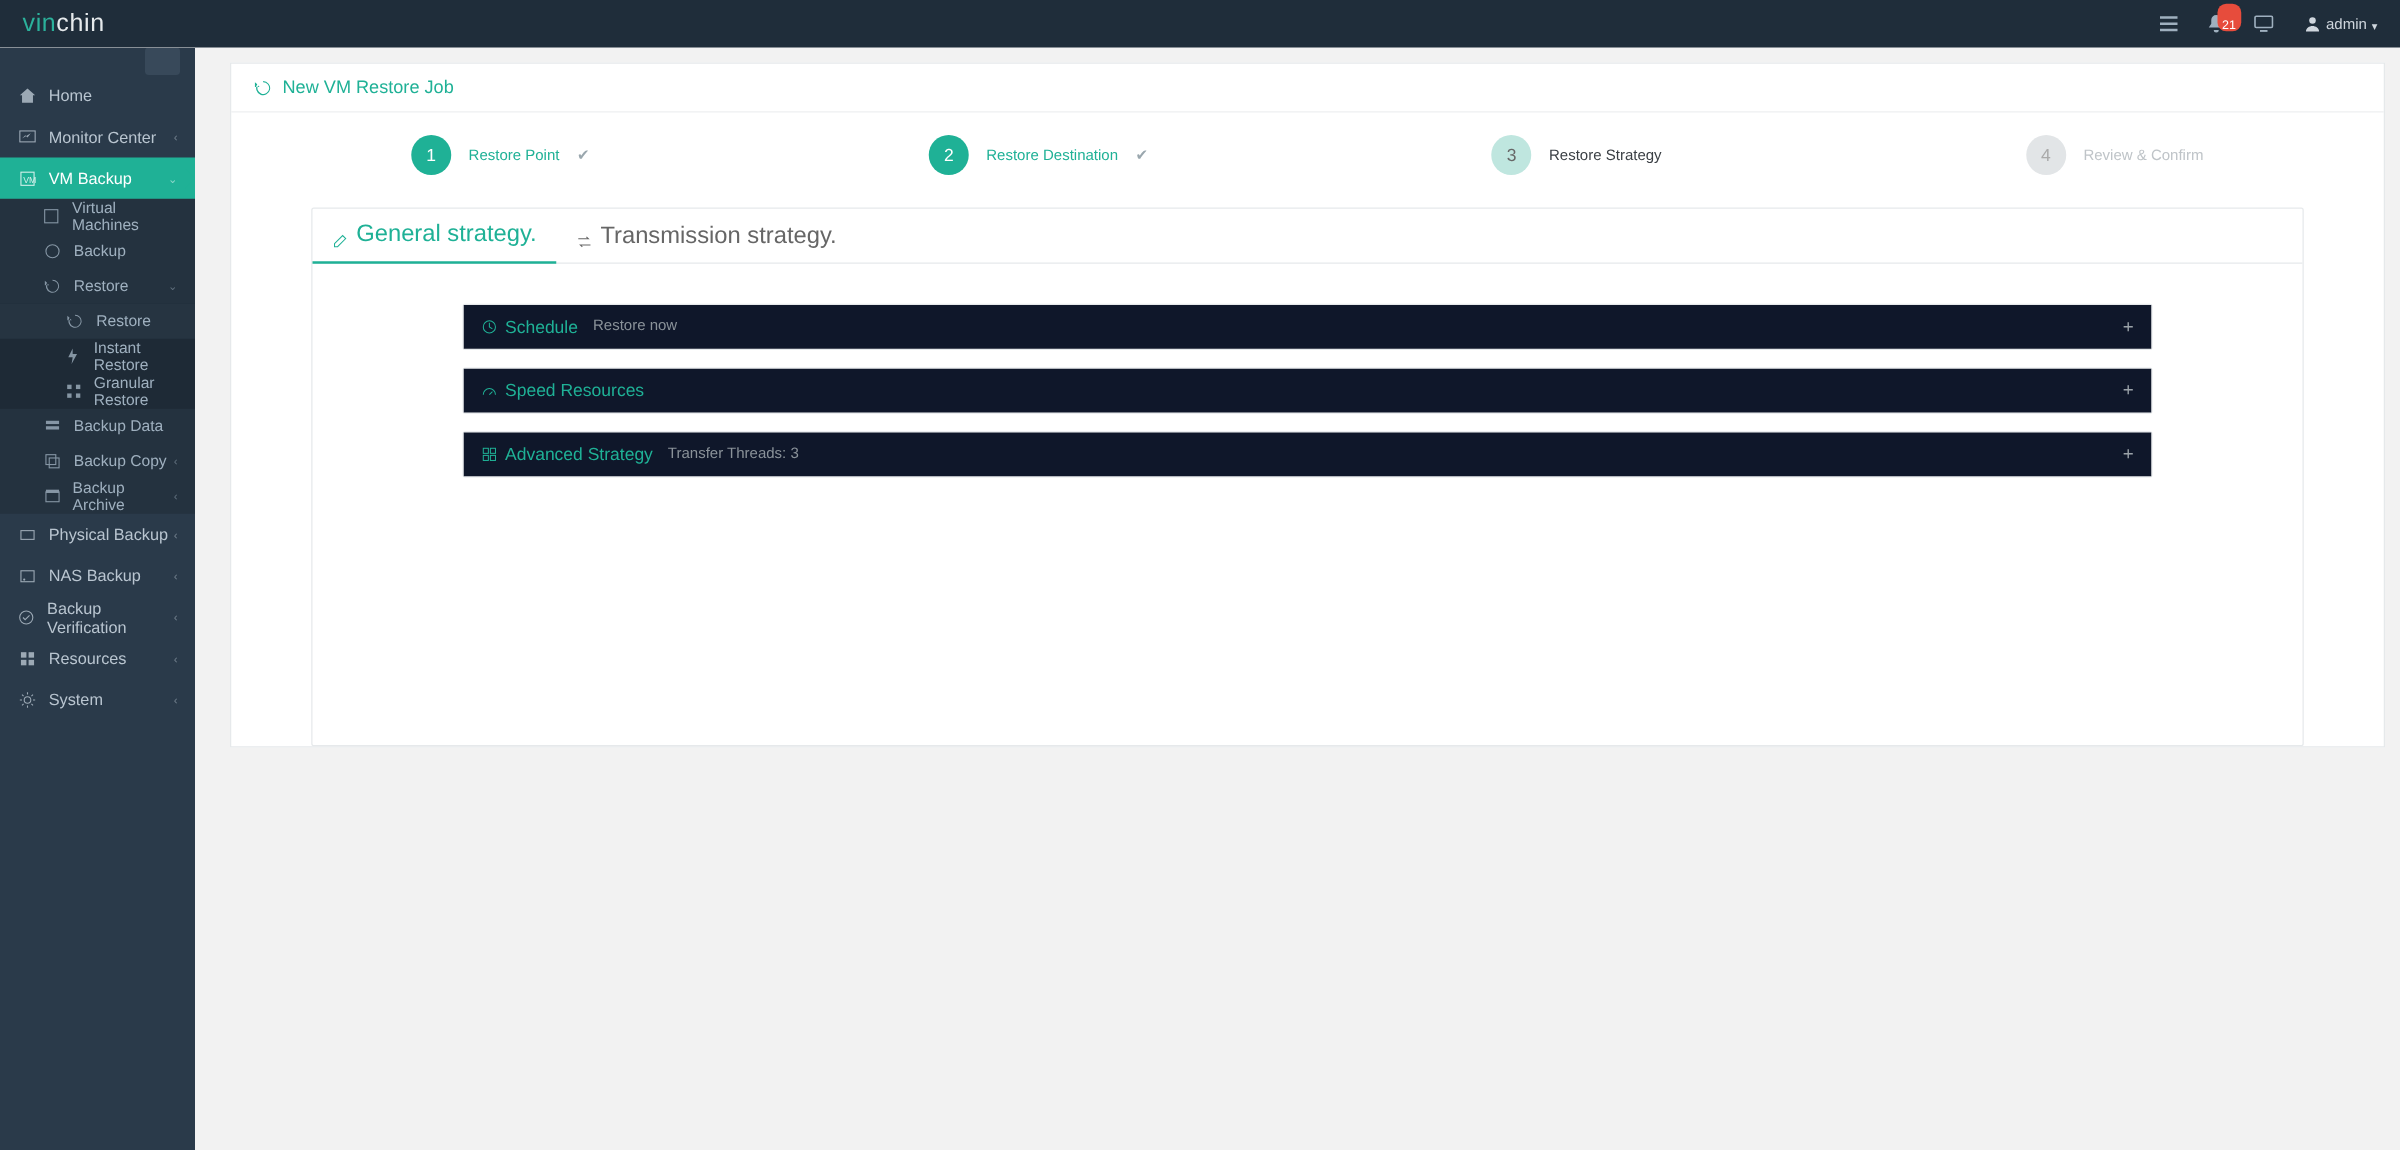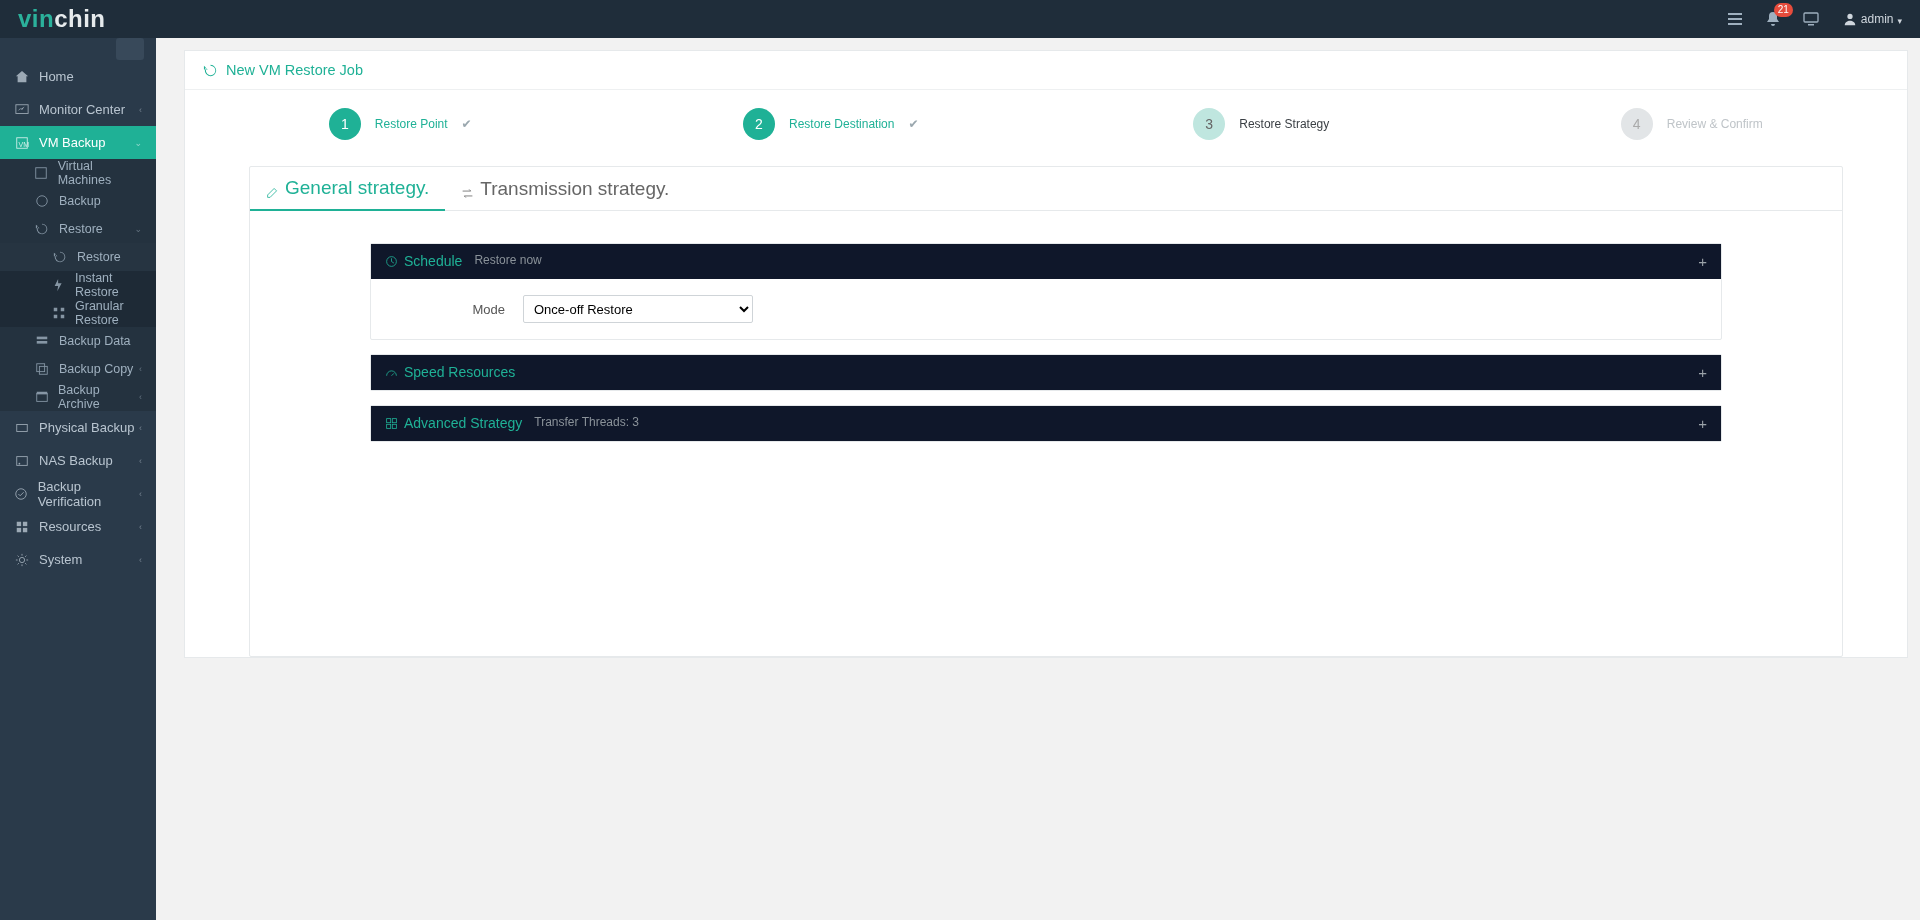--- a/index.html
+++ b/index.html
@@ -1,24 +1,24 @@
 <!DOCTYPE html>
 <html><head>
 <meta charset="utf-8">
 <style>
 *{box-sizing:border-box;margin:0;padding:0;font-family:"Segoe UI",Arial,sans-serif}
 body{background:#f2f2f2;color:#333;font-size:13px}
 
 .topbar{height:38px;background:#1f2d3a;display:flex;align-items:center;padding:0 18px;color:#cfd6dd}
-.logo{font-size:24px;font-weight:700;letter-spacing:.5px}
+.logo{font-size:20px;font-weight:400;letter-spacing:.5px}
 .logo .a{color:#2bb19b}.logo .b{color:#e6eaec}
 .topbar-spacer{flex:1}
 .topbar-icon{position:relative;width:28px;height:28px;display:flex;align-items:center;justify-content:center;margin-left:10px;cursor:pointer;color:#9fb0bf}
 .topbar-icon svg{width:16px;height:16px;fill:currentColor}
-.badge{position:absolute;top:-2px;right:-6px;background:#e74c3c;color:#fff;font-size:10px;line-height:14px;height:14px;border-radius:7px;padding:0 4px}
+.badge{position:absolute;top:-2px;right:-6px;background:#e74c3c;color:#fff;font-size:10px;line-height:14px;height:14px;border-radius:7px;padding:11px 4px}
 .user{display:flex;align-items:flex-end;margin-left:18px;cursor:pointer;color:#cfd6dd;font-size:12px}
 .user svg{width:14px;height:14px;fill:currentColor;margin-right:4px}
 .user .chev{margin-left:4px;font-size:9px}
 
 .sidebar{position:fixed;top:38px;left:0;width:156px;bottom:0;background:#2a3a4a;color:#b9c5d0;font-size:13px}
 .sidebar-toggle{height:22px;display:flex;justify-content:flex-end;align-items:center;padding-right:12px;background:#2a3a4a}
 .sidebar-toggle .btn{width:26px;height:22px;background:#38495a;border-radius:3px;display:flex;align-items:center;justify-content:center}
 .sidebar-toggle svg{width:14px;height:12px;fill:#7a8b9a}
 .nav-item{display:flex;align-items:center;height:33px;padding:0 14px;cursor:pointer;position:relative}
 .nav-item .ico{width:16px;height:16px;margin-right:9px;display:flex;align-items:center;justify-content:center;opacity:.8}
@@ -344,28 +344,20 @@
             <span class="acc-title">
               <svg viewBox="0 0 16 16">
                   <circle cx="8" cy="8" r="6" fill="none" stroke="currentColor"></circle>
                   <path d="M8 4v4l3 2" fill="none" stroke="currentColor"></path>
                 </svg>
               <span>Schedule</span>
             </span>
             <span class="acc-meta">Restore now</span>
             <span class="acc-plus">+</span>
           </div>
-          <div class="acc-body">
-            <div class="form-row">
-              <label>Mode</label>
-              <select>
-                <option>Once-off Restore</option>
-              </select>
-            </div>
-          </div>
         </div>
 
         <div class="acc">
           <div class="acc-head">
             <span class="acc-title">
               <svg viewBox="0 0 16 16">
                   <path d="M2 12a6 6 0 1 1 12 0" fill="none" stroke="currentColor"></path>
                   <path d="M8 12l3-3" stroke="currentColor"></path>
                 </svg>
               <span>Speed Resources</span>

